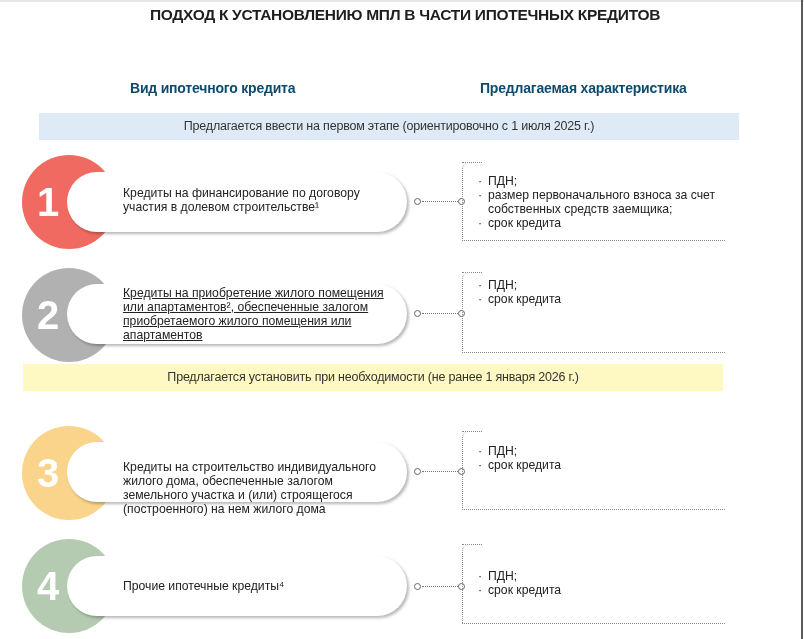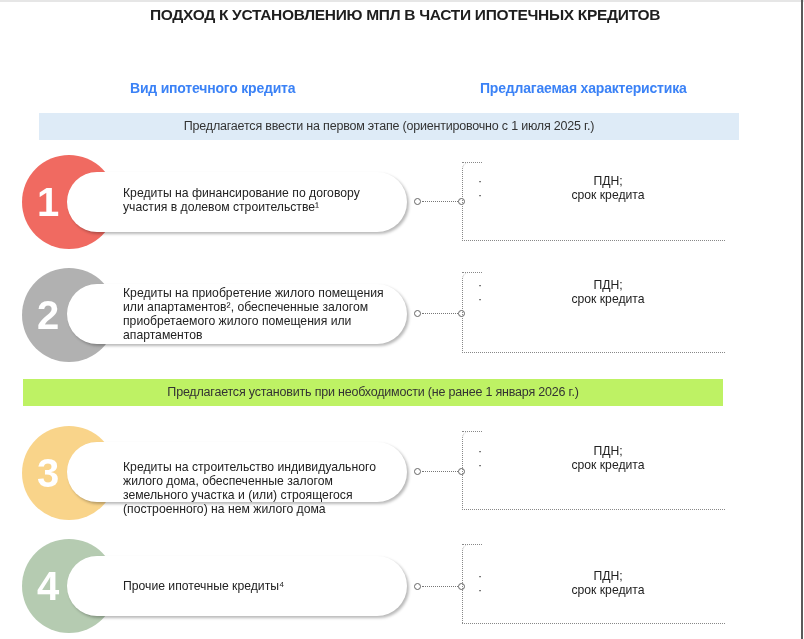--- a/index.html
+++ b/index.html
@@ -7,30 +7,30 @@
     width:804px; height:639px; background:#ffffff; position:relative; overflow:hidden;
     font-family:"Liberation Sans", "DejaVu Sans", sans-serif; color:#222;
   }
   .topline { position:absolute; left:0; top:0; width:804px; height:2px; background:#e6e6e6; }
   .rightline { position:absolute; right:1px; top:0; width:2px; height:639px; background:#5a5a5a; }
   .title {
     position:absolute; left:0; width:746px; top:6px; text-align:center;
     font-size:15.5px; font-weight:bold; letter-spacing:-0.3px; color:#1e1e1e;margin-left:32px;
   }
   .col-head {
-    position:absolute; top:80px; font-size:14px; font-weight:bold; color:#3b82f6; letter-spacing:-0.2px;
+    position:absolute; top:80px; font-size:14px; font-weight:bold; color:#0c4a6e; letter-spacing:-0.2px;
   }
   .col-left { left:130px; }
   .col-right { left:480px; }
   .band {
     position:absolute; left:23px; width:700px; height:27px; line-height:27px;
     text-align:center; font-size:12.5px; color:#333; letter-spacing:-0.2px;
   }
   .band.blue { top:113px; background:#deebf7;margin-left:16px; }
-  .band.grey { top:379px; background:#bef264; }
+  .band.grey { top:364px; background:#fef9c3; }
 
   .row { position:absolute; left:0; width:804px; }
   .num-circle {
     position:absolute; left:22px; width:94px; height:94px; border-radius:50%;
     color:#fff; font-size:40px; font-weight:bold; line-height:94px; text-indent:15px;
   }
   .pill {
     position:absolute; left:67px; width:340px; height:60px; background:#fff;
     border-radius:30px; box-shadow:2px 2px 3px rgba(0,0,0,0.28);
   }
@@ -58,21 +58,21 @@
     border-left:1.3px dotted #888; border-bottom:1.3px dotted #888;
     border-top-left-radius:6px;
   }
   .bracket::before {
     content:""; position:absolute; left:-1px; top:-1px; width:20px; border-top:1.3px dotted #888;
   }
   .chars {
     position:absolute; left:478px; width:250px; font-size:12.2px; line-height:14px; color:#222;
     list-style:none; margin:0; padding:0;
   }
-  .chars li { position:relative; padding-left:10px;text-align:center; }
+  .chars li { position:relative; padding-left:10px; }
   .chars li::before { content:"·"; position:absolute; left:0; top:0; }
 </style>
 </head>
 <body>
 
 <div class="topline"></div>
 <div class="rightline"></div>
 
 <div class="title">ПОДХОД К УСТАНОВЛЕНИЮ МПЛ В ЧАСТИ ИПОТЕЧНЫХ КРЕДИТОВ</div>
 
@@ -95,37 +95,38 @@
   </div>
   <div class="pill-text" style="top:186px;height:28px;">Кредиты на финансирование по договору участия в долевом строительстве¹</div>
   <div class="connector" style="top:198px;">
     <span class="conn-dot" style="left:0;"></span>
     <span class="conn-line"></span>
     <span class="conn-dot" style="left:44px;"></span>
   </div>
   <div class="bracket" style="top:163px;height:77px;"></div>
   <ul class="chars" style="top:174px;">
     <li>ПДН;</li>
+    <li>размер первоначального взноса за счет собственных средств заемщика;</li>
     <li>срок кредита</li>
   </ul>
 </div>
 
 <div class="row" style="top:0;">
   <div class="num-circle" style="top:268px;background:#b1b1b1;">2</div>
   <div class="pill" style="top:284px;"></div>
   <div class="icon-ring" style="top:287px;">
     <svg viewBox="0 0 30 30" fill="none" stroke="#fff" stroke-width="1.3">
       <rect x="5" y="4" width="15" height="21"></rect>
       <rect x="10" y="2" width="5" height="3"></rect>
       <path d="M7 10 l1.5 1.5 l2.5 -3 M13 10 h5 M7 15 l1.5 1.5 l2.5 -3 M13 15 h5 M7 20 l1.5 1.5 l2.5 -3 M13 20 h3"></path>
       <circle cx="22" cy="22" r="5"></circle>
       <text x="18.6" y="25" font-size="7" fill="#fff" stroke="none" font-family="Liberation Sans, sans-serif">%</text>
     </svg>
   </div>
-  <div class="pill-text" style="top:286px;height:56px;">Кредиты на приобретение жилого помещения или апартаментов², обеспеченные залогом приобретаемого жилого помещения или апартаментов</div>
+  <div class="pill-text" style="top:286px;height:56px;text-decoration:underline;">Кредиты на приобретение жилого помещения или апартаментов², обеспеченные залогом приобретаемого жилого помещения или апартаментов</div>
   <div class="connector" style="top:310px;">
     <span class="conn-dot" style="left:0;"></span>
     <span class="conn-line"></span>
     <span class="conn-dot" style="left:44px;"></span>
   </div>
   <div class="bracket" style="top:273px;height:79px;"></div>
   <ul class="chars" style="top:278px;">
     <li>ПДН;</li>
     <li>срок кредита</li>
   </ul>

